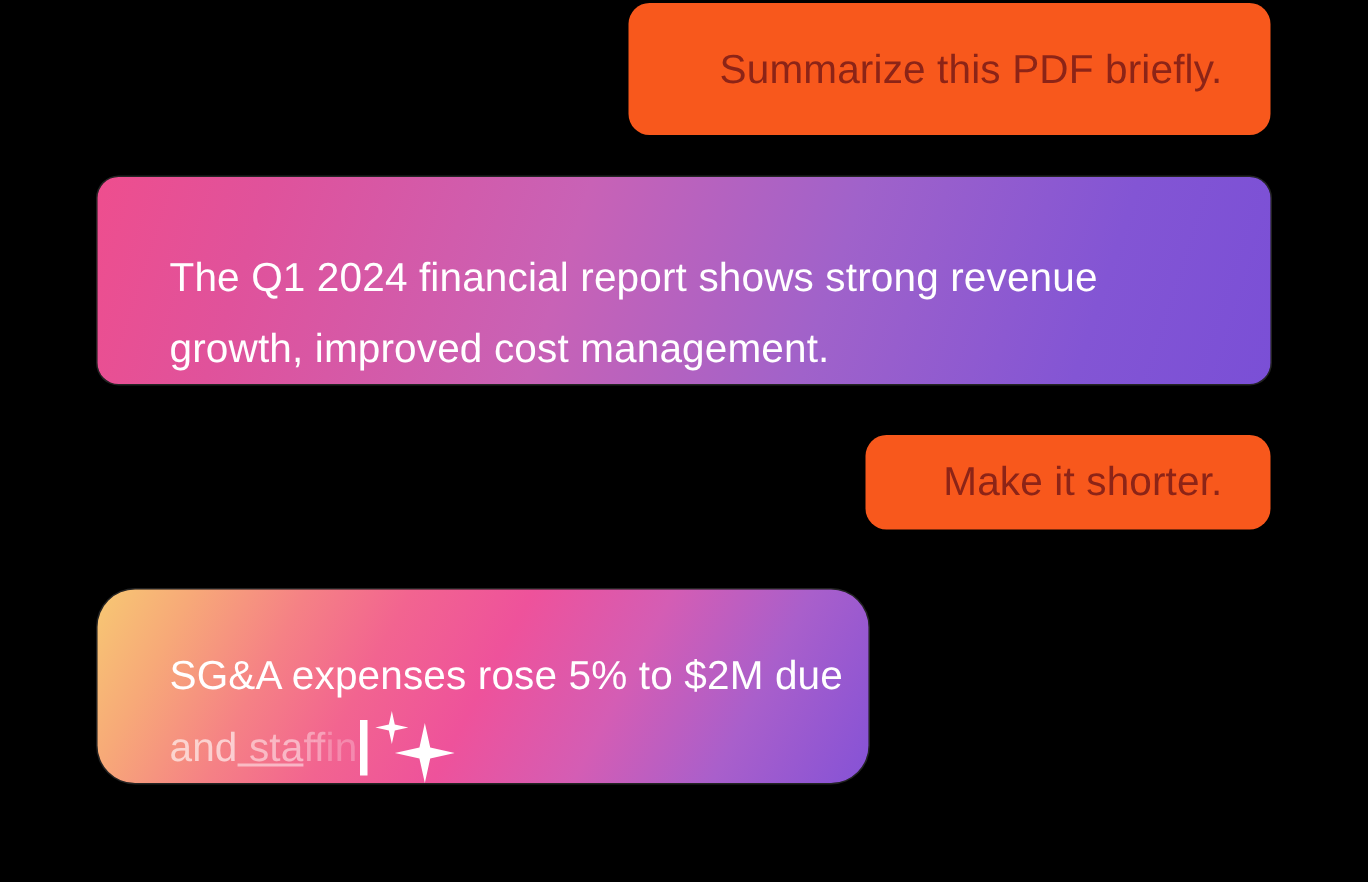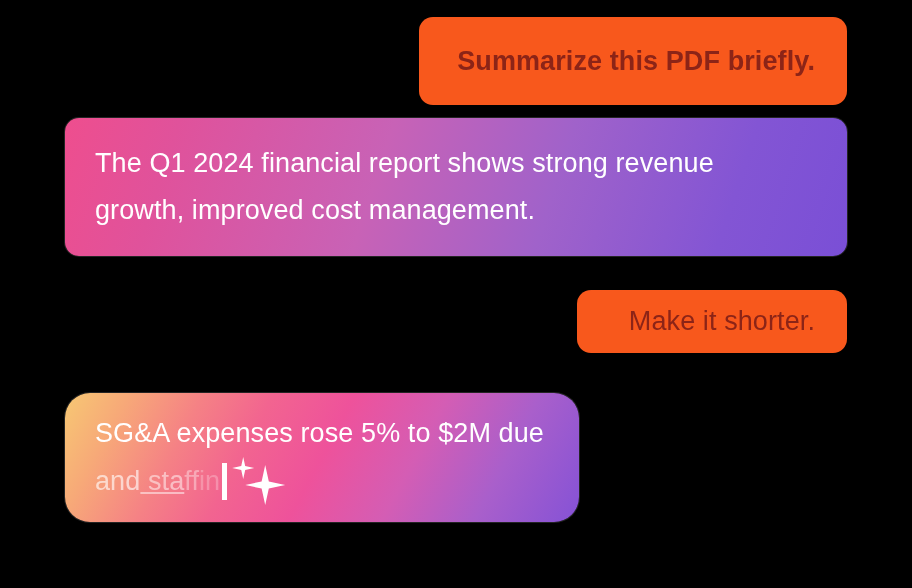--- a/index.html
+++ b/index.html
@@ -41,37 +41,37 @@
   .bubble-user .line {
     font-size: 27px;
     line-height: 1.35;
     letter-spacing: 0.1px;
     white-space: nowrap;
   }
 
   
   .bubble-ai {
     color: #ffffff;
-    padding: 0 30px;
+    padding: 0 48px;
     box-shadow: 0 0 0 1px rgba(255,255,255,0.14);
+    justify-content: flex-end;
   }
   .bubble-ai .line {
     font-size: 27px;
     line-height: 47px;
     letter-spacing: 0.1px;
     white-space: nowrap;
   }
 
   
   #bubble-user-1 {
     left: 419px;
-    top: 17px;
+    top: 2px;
     width: 428px;
     height: 88px;
-    font-weight: bold;
   }
 
   
   #bubble-ai-1 {
     left: 65px;
     top: 118px;
     width: 782px;
     height: 138px;
     background: linear-gradient(108deg,
         #EE4E8E 0%,

